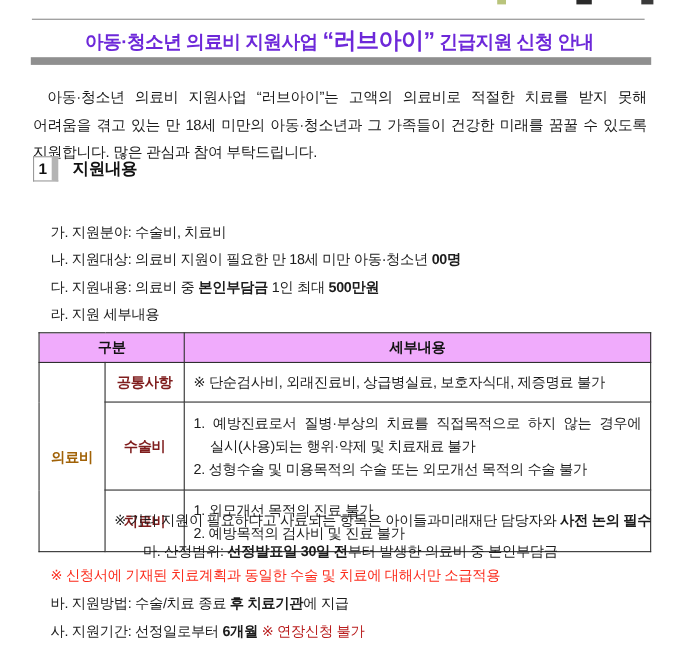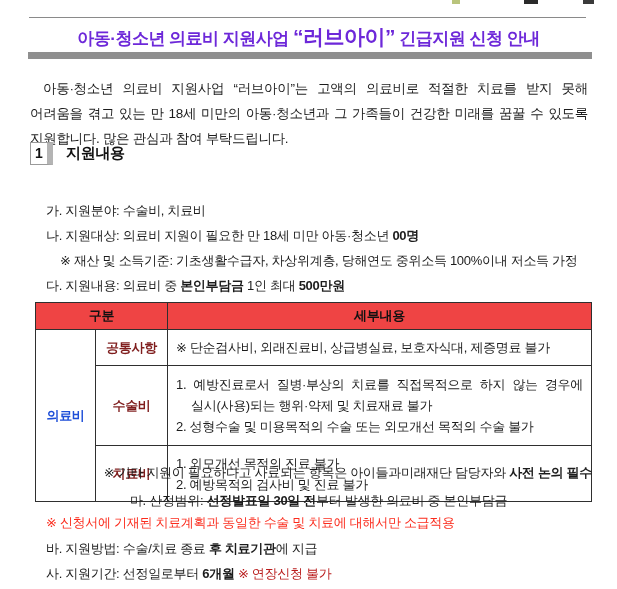--- a/index.html
+++ b/index.html
@@ -30,22 +30,22 @@
   .list1 { position:absolute; top:194px; left:46px; width:545px; font-size:13px;
            letter-spacing:-0.3px; word-break:keep-all; }
   .list1 .li { line-height:17px; margin-bottom:8px; }
   .li-ga { margin-top:8px; }
   .li-na-note { padding-left:14px; margin-bottom:5px; }
   .li-da { margin-bottom:8px; }
 
   table.detail { position:absolute; top:302px; left:35px; width:557px; border-collapse:collapse;
                  font-size:13px; letter-spacing:-0.3px; }
   table.detail th, table.detail td { border:1px solid #2f2f2f; vertical-align:middle; }
-  table.detail th { background:#ef4444; font-weight:bold; height:27px; text-align:center; color:#111; }
-  td.cat { width:60px; text-align:center; font-weight:bold; color:#1d4ed8; }
+  table.detail th { background:#f0abfc; font-weight:bold; height:27px; text-align:center; color:#111; }
+  td.cat { width:60px; text-align:center; font-weight:bold; color:#a16207; }
   td.sub { width:72px; text-align:center; font-weight:bold; color:#7f1d1d; }
   td.content { padding:6px 8px; }
   tr.r-common td.content { height:36px; }
   tr.r-surgery td.content { height:80px; }
   tr.r-treat td.content { height:56px; }
   .cell-line { line-height:21px; padding-left:15px; text-indent:-15px; text-align:justify;
                word-break:keep-all; }
 
   .table-footnote { position:absolute; top:464px; left:35px; width:557px; text-align:right;
                     font-size:13px; letter-spacing:-0.3px; }
@@ -71,21 +71,20 @@
 <p class="intro">아동·청소년 의료비 지원사업 “러브아이”는 고액의 의료비로 적절한 치료를 받지 못해 어려움을 겪고 있는 만 18세 미만의 아동·청소년과 그 가족들이 건강한 미래를 꿈꿀 수 있도록 지원합니다. 많은 관심과 참여 부탁드립니다.</p>
 
 <div class="section-head">
   <div class="section-num">1</div>
   <div class="section-title">지원내용</div>
 </div>
 
 <div class="list1">
   <div class="li li-ga"><span>가. 지원분야: 수술비, 치료비</span></div>
   <div class="li"><span>나. 지원대상: 의료비 지원이 필요한 만 18세 미만 아동·청소년 </span><span style="font-weight: bold;">00명</span></div>
-  <div class="li li-na-note"><span>※ 재산 및 소득기준: 기초생활수급자, 차상위계층, 당해연도 중위소득 100%이내 저소득 가정</span></div>
   <div class="li li-da"><span>다. 지원내용: 의료비 중 </span><span style="font-weight: bold;">본인부담금</span><span> 1인 최대 </span><span style="font-weight: bold;">500만원</span></div>
   <div class="li"><span>라. 지원 세부내용</span></div>
 </div>
 
 <table class="detail">
   <colgroup>
       <col style="width:60px">
       <col style="width:72px">
       <col>
     </colgroup>

